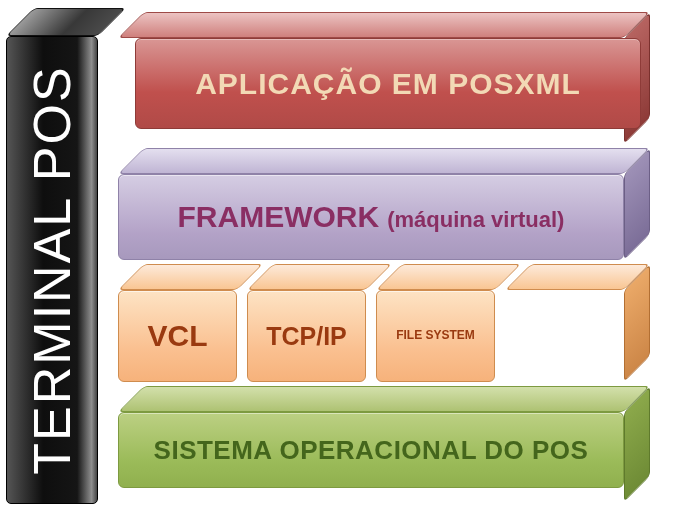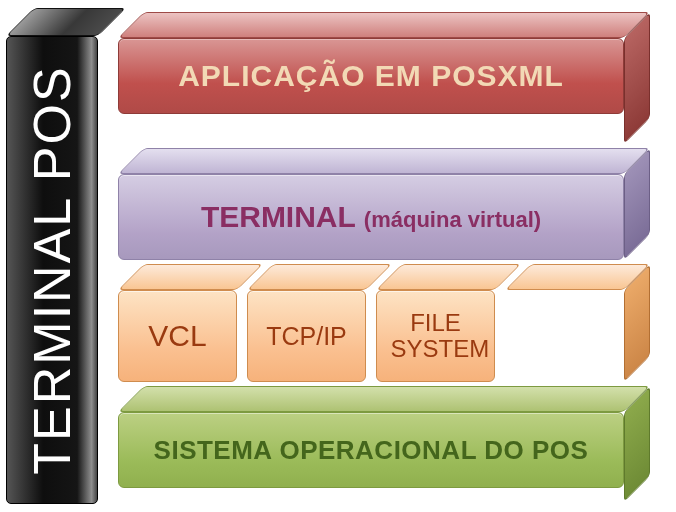--- a/index.html
+++ b/index.html
@@ -20,21 +20,21 @@
     background:linear-gradient(90deg,#555 0%,#0e0e0e 40%,#151515 78%,#8f8f8f 94%,#444 100%);
     border:1px solid #000; border-radius:5px; }
   .bar-label { position:absolute; left:-182px; top:224px; width:468px; height:92px; line-height:92px;
     transform:rotate(-90deg); color:#fff; font-size:52px; letter-spacing:2px; text-align:center; white-space:nowrap; }
 
   
   .red-top   { left:118px; top:12px;  width:506px; height:26px;
     background:linear-gradient(180deg,#ecc3c2,#cf807d); border:1px solid #9e4a47; }
   .red-right { left:624px; top:38px;  width:26px;  height:106px;
     background:linear-gradient(180deg,#b66360,#8e3b38); border:1px solid #7a302d; }
-  .red-front { left:118px; top:38px;  width:506px; height:76px;
+  .red-front { left:135px; top:38px;  width:506px; height:91px;
     background:linear-gradient(180deg,#d99694 0%,#c0504d 60%,#b04a47 100%);
     border:1px solid #8e3b38; box-shadow: inset 0 1px 0 rgba(255,255,255,.35); }
   .red-label { color:#f2d9b5; font-size:30px; font-weight:bold; letter-spacing:1px; }
 
   
   .purple-top   { left:118px; top:148px; width:506px; height:26px;
     background:linear-gradient(180deg,#e4dfef,#c0b5d4); border:1px solid #8f82a8; }
   .purple-right { left:624px; top:174px; width:26px;  height:86px;
     background:linear-gradient(180deg,#9d90b6,#7c6e98); border:1px solid #6c5f86; }
   .purple-front { left:118px; top:174px; width:506px; height:86px;
@@ -45,24 +45,24 @@
 
   
   .orange-top   { top:264px; width:119px; height:26px;
     background:linear-gradient(180deg,#fdeada,#f9c693); border:1px solid #cf8c4e; }
   .orange-right { left:624px; top:290px; width:26px; height:92px;
     background:linear-gradient(180deg,#eaa867,#cd8748); border:1px solid #b26f33; }
   .orange-front { top:290px; width:119px; height:92px;
     background:linear-gradient(180deg,#fde3c4 0%,#fac090 65%,#f6b27b 100%);
     border:1px solid #cf8c4e; box-shadow: inset 0 1px 0 rgba(255,255,255,.6); }
   .ob1 { left:118px; } .ob2 { left:247px; } .ob3 { left:376px; } .ob4 { left:505px; }
-  .orange-label { color:#9a3a10; font-weight:normal; }
+  .orange-label { color:#9a3a10; font-weight:bold; }
   .lab-vcl { font-size:30px; }
   .lab-tcp { font-size:25px; }
-  .lab-fs  { font-size:24px; line-height:1.1;  width:90px; margin:12px auto; }
+  .lab-fs  { font-size:12px; line-height:1.1;  width:90px; margin:12px auto; }
   .lab-hw  { font-size:15px; line-height:1.15; width:90px; margin:0 auto; }
 
   
   .green-top   { left:118px; top:386px; width:506px; height:26px;
     background:linear-gradient(180deg,#d3e0ab,#aec273); border:1px solid #7d9a40; }
   .green-right { left:624px; top:412px; width:26px;  height:90px;
     background:linear-gradient(180deg,#8ba84a,#6f8c36); border:1px solid #5f7a2c; }
   .green-front { left:118px; top:412px; width:506px; height:76px;
     background:linear-gradient(180deg,#bcd083 0%,#9bbb59 65%,#90b04e 100%);
     border:1px solid #7d9a40; box-shadow: inset 0 1px 0 rgba(255,255,255,.45); }
@@ -80,21 +80,21 @@
   <div class="face top-face red-top"></div>
   <div class="face right-face red-right"></div>
   <div class="face front-face red-front">
     <div class="red-label">APLICAÇÃO EM POSXML</div>
   </div>
 
   <div class="face top-face purple-top"></div>
   <div class="face right-face purple-right"></div>
   <div class="face front-face purple-front">
     <div class="purple-label">
-      <span>TERMINAL</span><span class="purple-sub">(máquina virtual)</span>
+      <span>FRAMEWORK</span><span class="purple-sub">(máquina virtual)</span>
     </div>
   </div>
 
   <div class="face top-face orange-top ob1"></div>
   <div class="face top-face orange-top ob2"></div>
   <div class="face top-face orange-top ob3"></div>
   <div class="face top-face orange-top ob4"></div>
   <div class="face right-face orange-right"></div>
 
   <div class="face front-face orange-front ob1">

